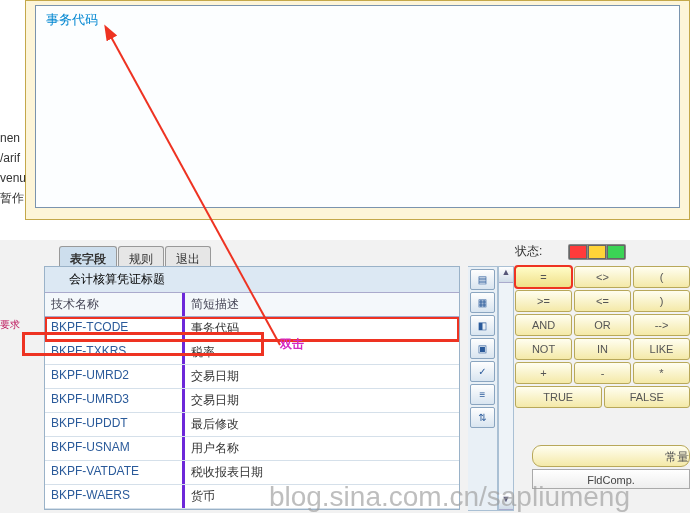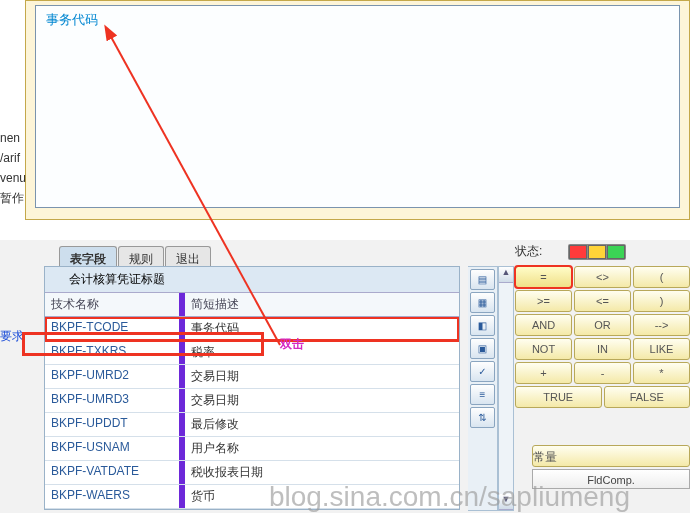--- a/index.html
+++ b/index.html
@@ -3,30 +3,30 @@
 <meta charset="utf-8">
 <style>
 *{box-sizing:border-box;margin:0;padding:0;font-family:"Microsoft YaHei",Arial,sans-serif;font-size:12px}
 body{background:#fff;width:690px;height:513px;overflow:hidden;position:relative}
 .upper-bg{position:absolute;left:25px;top:0;right:0;height:220px;background:#fdf5d8;border:1px solid #c4a84a}
 .upper-inner{position:absolute;left:35px;top:5px;right:10px;height:203px;background:#fcfeff;border:1px solid #7a94ae}
 .field-text{position:absolute;left:10px;top:5px;color:#0186d1;font-size:13px}
 .left-labels{position:absolute;left:0;top:128px;width:41px;font-size:11px;color:#333;line-height:20px}
 .left-labels div{overflow:hidden;white-space:nowrap}
 .lower{position:absolute;left:0;top:240px;right:0;bottom:0;background:#f2f2f2}
-.req-label{position:absolute;left:0;top:88px;font-size:12px;color:#1d4ed8}
+.req-label{position:absolute;left:0;top:78px;font-size:10px;color:#be185d}
 .tab-area{position:absolute;left:44px;top:0;right:0;height:270px}
 .tabs{position:absolute;left:15px;top:6px;display:flex}
 .tab{padding:4px 10px;background:#e6e6e6;border:1px solid #999;border-bottom:none;border-radius:3px 3px 0 0;margin-right:1px;color:#333;cursor:pointer}
 .tab.active{background:#cddeed;font-weight:bold}
 .panel{position:absolute;left:0;top:26px;right:230px;bottom:0;background:#edf4fa;border:1px solid #9ab2c8}
 .ghdr{background:#dce8f3;padding:4px 24px;border-bottom:1px solid #aac}
 .cols{display:flex;background:#f4f8fb;border-bottom:1px solid #aac}
 .cols div{padding:3px 6px;color:#445}
-.c1{width:140px;border-right:6px solid #6d28d9}
+.c1{width:140px;border-right:3px solid #6d28d9}
 .c2{flex:1}
 .rows{overflow:auto}
 .row{display:flex;border-bottom:1px solid #d5e0ea;background:#fff;cursor:pointer}
 .row div{padding:3px 6px}
 .row .c1{color:#2a5a9a}
 .row .c2{color:#333}
 .row.sel{outline:3px solid #e32;outline-offset:-2px}
 .toolbar{position:absolute;right:192px;top:26px;width:30px;height:245px;display:flex;flex-direction:column;gap:2px;padding:2px;background:#e9f0f6;border:1px solid #aac0d4;border-left:none}
 .tbtn{height:21px;background:linear-gradient(#fefefe,#d9e5f0);border:1px solid #8aa5c0;border-radius:2px;cursor:pointer;display:flex;align-items:center;justify-content:center;font-size:10px;color:#2a5a9a}
 .sbar{position:absolute;right:176px;top:26px;width:16px;height:245px;background:#e4ecf3;border:1px solid #aac0d4;display:flex;flex-direction:column}
@@ -35,21 +35,21 @@
 .status-area{position:absolute;right:0;top:3px;width:175px}
 .status-row{display:flex;align-items:center;margin-bottom:3px}
 .slabel{font-size:12px;color:#333;margin-right:26px}
 .lights{display:flex;gap:1px;background:#888;padding:1px;border-radius:2px}
 .light{width:18px;height:14px;border:1px solid #666}
 .btn-grid{position:absolute;right:0;top:26px;width:175px}
 .brow{display:flex;gap:2px;margin-bottom:2px}
 .opbtn{flex:1;height:22px;background:linear-gradient(#fffef0,#f4e9a8);border:1px solid #b8a85a;border-radius:3px;cursor:pointer;font-size:11px;color:#555;display:flex;align-items:center;justify-content:center}
 .opbtn.sel{outline:2px solid #e32;outline-offset:-1px;background:linear-gradient(#fffcc8,#f0e088)}
 .const-area{position:absolute;right:0;top:205px;width:158px}
-.const-hdr{height:22px;background:linear-gradient(#fffef0,#f4e9a8);border:1px solid #b8a85a;border-radius:3px;text-align:left;line-height:22px;color:#555;margin-bottom:2px}
+.const-hdr{height:22px;background:linear-gradient(#fffef0,#f4e9a8);border:1px solid #b8a85a;border-radius:9px;text-align:right;line-height:22px;color:#555;margin-bottom:2px}
 .fldcomp{height:20px;background:linear-gradient(#fff,#eee);border:1px solid #aaa;text-align:center;line-height:20px;font-size:11px;color:#444;cursor:pointer}
 .ann-box{position:absolute;border:3px solid #e32;pointer-events:none}
 .ann-text{position:absolute;color:#d428c4;font-size:12px;font-weight:bold}
 .arrow-svg{position:absolute;left:0;top:0;pointer-events:none}
 .watermark{position:absolute;right:60px;bottom:0;color:rgba(155,155,155,.65);font-size:28px;font-family:Arial}
 </style>
 </head>
 <body>
 
 <div class="upper-bg"></div>

